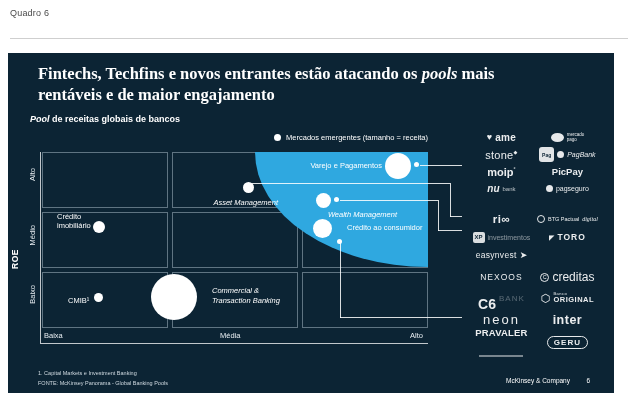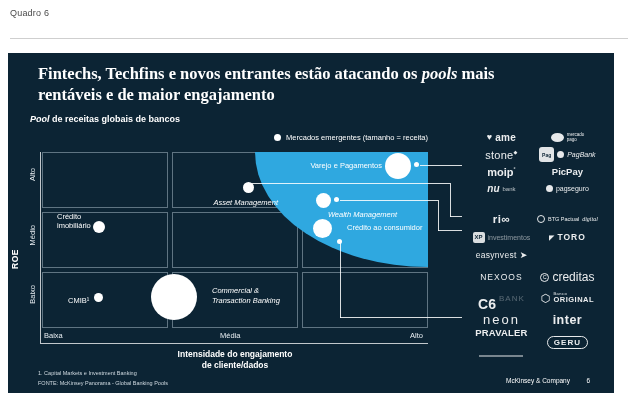--- a/index.html
+++ b/index.html
@@ -98,24 +98,20 @@
 
     <div class="y-title">ROE</div>
     <span class="y-tick" style="top:115px;">Alto</span>
     <span class="y-tick" style="top:172px;">Médio</span>
     <span class="y-tick" style="top:232px;">Baixo</span>
     <div class="yaxis-line"></div>
     <div class="xaxis-line"></div>
     <span class="x-tick" style="left:36px;">Baixa</span>
     <span class="x-tick" style="left:212px;">Média</span>
     <span class="x-tick" style="left:402px;">Alto</span>
-    <div class="x-title">
-      <div>Intensidade do engajamento</div>
-      <div>de cliente/dados</div>
-    </div>
 
     <div class="grid">
       <div class="cell"></div>
         <div class="cell"></div>
         <div class="cell"></div>
       <div class="cell"></div>
         <div class="cell"></div>
         <div class="cell"></div>
       <div class="cell"></div>
         <div class="cell"></div>

